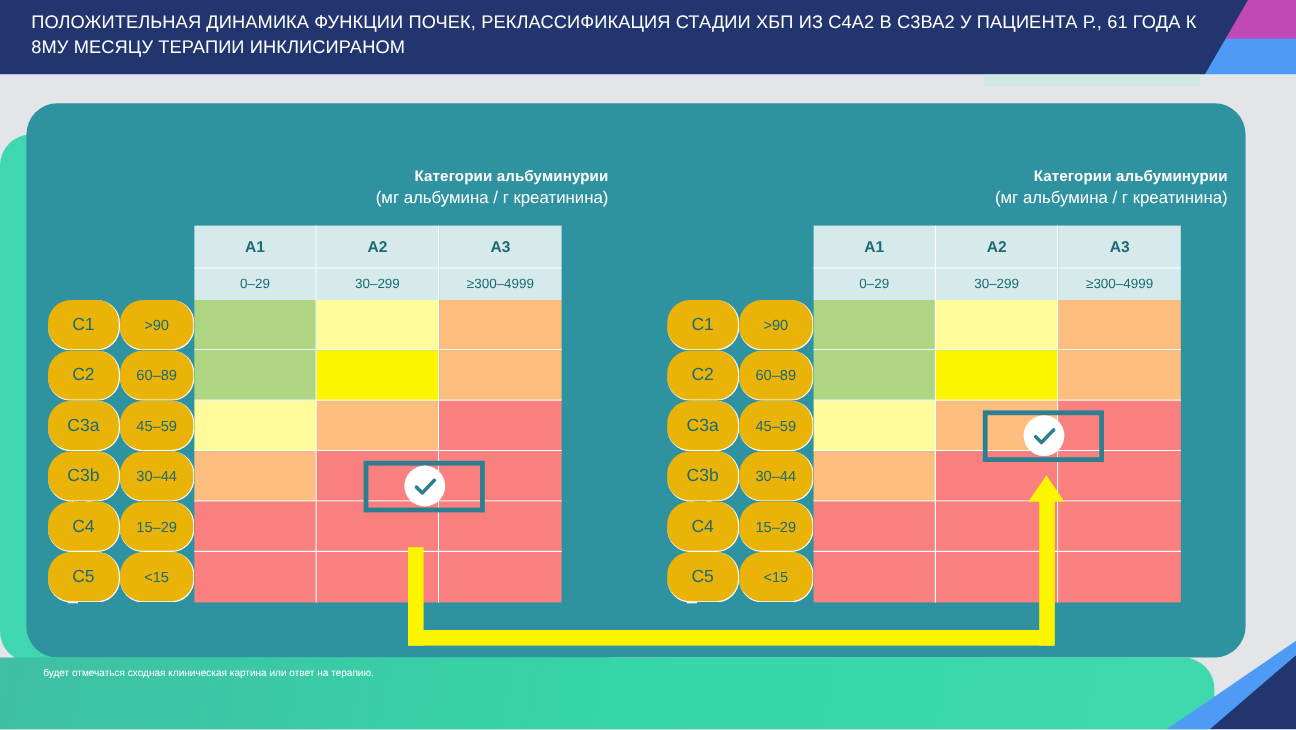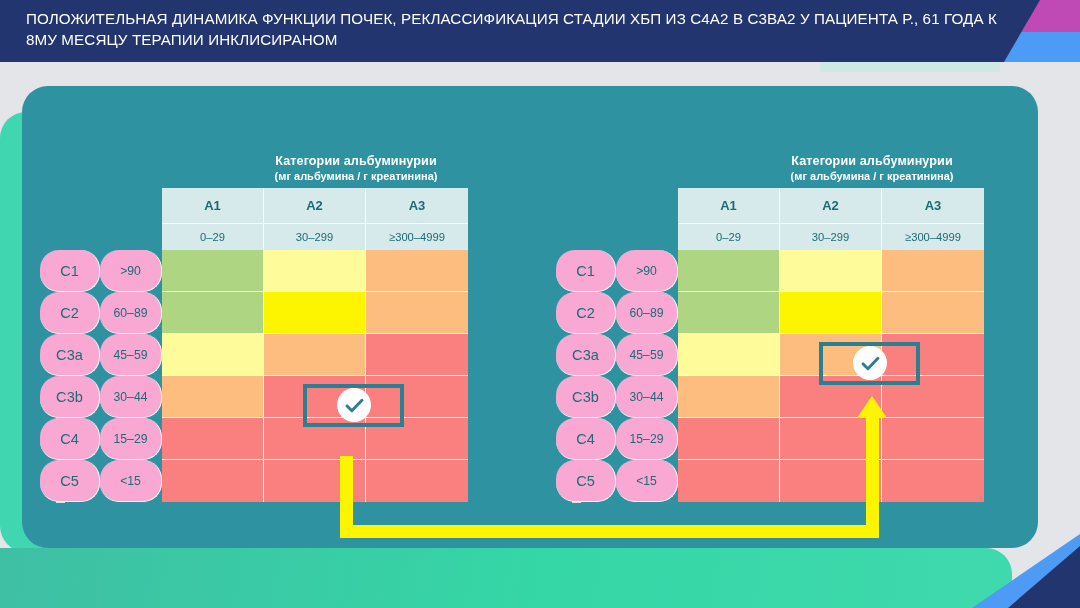--- a/index.html
+++ b/index.html
@@ -112,29 +112,28 @@
   }
 
   
   .table-block { position: absolute; }
   #table-left  { left: 40px;  top: 140px; }
   #table-right { left: 556px; top: 140px; }
 
   .alb-title {
     position: absolute;
     top: 0;
-    text-align: center;
+    text-align: right;
     color: #ffffff;
     width: 302px;
-    margin-top: 14px;
   }
   #table-left  .alb-title { left: 165px; }
   #table-right .alb-title { left: 165px; }
   .alb-title .t1 { font-size: 12.6px; font-weight: bold; letter-spacing: 0.1px; }
-  .alb-title .t2 { font-size: 11px; margin-top: 2px; font-weight: bold; }
+  .alb-title .t2 { font-size: 14px; margin-top: 2px; }
 
   .grid {
     position: absolute;
     top: 48px; left: 0;
     display: grid;
     grid-template-columns: 60px 62px 102px 102px 102px;
     grid-template-rows: 36px 26px 42px 42px 42px 42px 42px 42px;
     gap: 0;
   }
 
@@ -150,21 +149,21 @@
     border-bottom: 1.4px solid #ffffff;
   }
   .hcell.sub {
     font-size: 11.2px;
     font-weight: normal;
     border-bottom: none;
   }
   .hcell.last { border-right: none; }
 
   .rcell {
-    background: #f9a8d4;
+    background: #eab308;
     color: #1c6b74;
     display: flex;
     align-items: center;
     justify-content: center;
     border-right: 1.4px solid #ffffff;
     border-bottom: 1.4px solid #ffffff;
     border-radius: 19px;
   }
   .rcell.code  { font-size: 14.6px; }
   .rcell.range { font-size: 12.2px; }
@@ -379,17 +378,18 @@
     </div>
   </div>
 
   <div class="conn" id="conn-v-left"></div>
   <div class="conn" id="conn-h"></div>
   <div class="conn" id="conn-v-right"></div>
   <div id="conn-arrow"></div>
 
   <div class="footer-band"></div>
   <div class="footer-text">
+    <p>будет отмечаться сходная клиническая картина или ответ на терапию.</p>
   </div>
   <div class="deco-blue"></div>
   <div class="deco-navy"></div>
 
 </div>
 
 </body></html>

